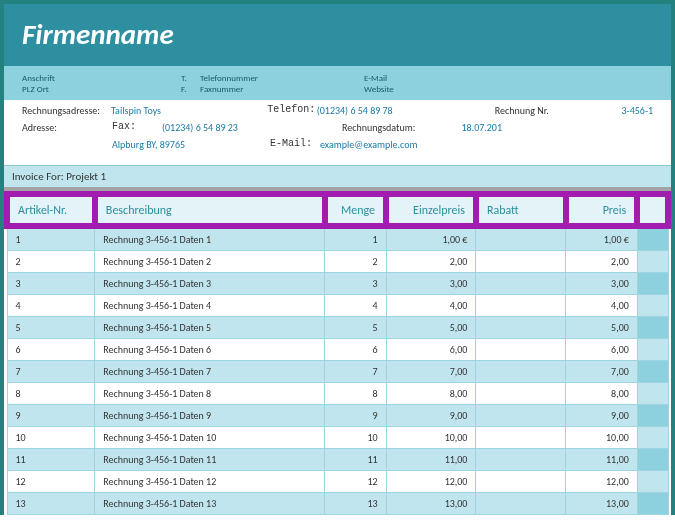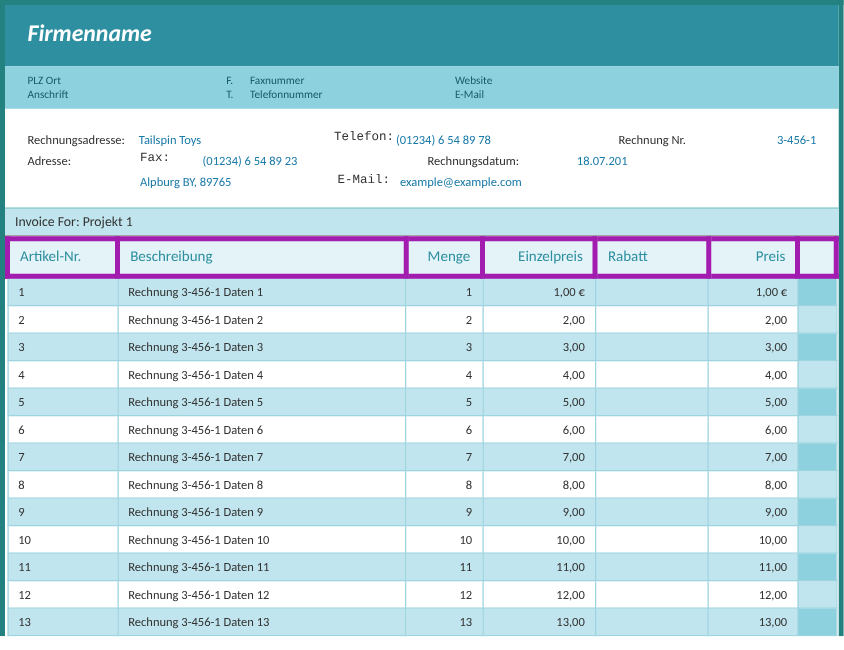--- a/index.html
+++ b/index.html
@@ -1,36 +1,36 @@
 <!DOCTYPE html>
 <html><head>
 <meta charset="utf-8">
 <style>
   * { box-sizing: border-box; margin: 0; padding: 0; }
   body { font-family: Calibri, Arial, sans-serif; background: #fff; width: 675px; }
   .wrap { border: 4px solid #23817f; border-bottom: none; }
   .header { background: #2b8a9e; background: linear-gradient(#2d8fa0, #2d8fa0); padding: 12px 18px 14px; }
-  .header h1 { color: #fff; font-size: 19px; font-weight: bold; font-style: italic; }
+  .header h1 { color: #fff; font-size: 29px; font-weight: bold; font-style: italic; }
   .contact-bar { background: #8dd0de; font-size: 9px; color: #1a5a6a; padding: 6px 18px; }
   .contact-row { display: flex; gap: 4px; }
   .contact-row span { display: inline-block; }
   .lbl-a { width: 155px; }
   .lbl-t { width: 15px; }
   .lbl-tv { width: 160px; }
-  .info { padding: 18px 18px 10px; font-size: 10px; color: #333; }
+  .info { padding: 4px 18px 10px; font-size: 10px; color: #333; }
   .info-row { display: flex; margin-bottom: 4px; }
   .il1 { width: 90px; }
   .iv1 { width: 158px; color: #1a7aa8; }
   .il2 { width: 50px; font-family: Liberation Mono, monospace; }
   .iv2 { width: 180px; color: #1a7aa8; }
   .il3 { width: 100px; }
   .iv3 { width: 60px; text-align: right; color: #1a7aa8; }
-  .invoice-for { background: #c1e5ee; padding: 4px 8px; font-size: 11px; color: #333; border-top: 1px solid #8cc; border-bottom: 1px solid #a3a3a3; }
+  .invoice-for { background: #c1e5ee; padding: 4px 8px; font-size: 11px; color: #333; border-top: 1px solid #8cc; border-bottom: 4px solid #a3a3a3; }
   table { width: 100%; border-collapse: collapse; font-size: 10px; }
-  thead th { background: #e4f3f7; color: #2d8fa0; font-weight: normal; font-size: 12px; padding: 6px 8px; border: 4px solid #a21caf; text-align: left; }
+  thead th { background: #e4f3f7; color: #2d8fa0; font-weight: normal; font-size: 12px; padding: 6px 8px; border: 6px solid #a21caf; text-align: left; }
   thead th.r { text-align: right; }
   tbody td { padding: 4px 8px; border: 1px solid #9cd4df; color: #333; }
   tbody tr:nth-child(odd) td { background: #c1e5ee; }
   tbody tr:nth-child(even) td { background: #fff; }
   tbody td.r { text-align: right; }
   .c-num { width: 86px; }
   .c-desc { width: 225px; }
   .c-qty { width: 60px; }
   .c-ep { width: 88px; }
   .c-rab { width: 88px; }
@@ -43,30 +43,30 @@
 <body>
 
 <div class="wrap">
 
   <div class="header">
     <h1>Firmenname</h1>
   </div>
 
   <div class="contact-bar">
     <div class="contact-row">
+      <span class="lbl-a">Anschrift</span>
+      <span class="lbl-t">T.</span>
+      <span class="lbl-tv">Telefonnummer</span>
+      <span>E-Mail</span>
+    </div>
+    <div class="contact-row">
       <span class="lbl-a">PLZ Ort</span>
       <span class="lbl-t">F.</span>
       <span class="lbl-tv">Faxnummer</span>
       <span>Website</span>
-    </div>
-    <div class="contact-row">
-      <span class="lbl-a">Anschrift</span>
-      <span class="lbl-t">T.</span>
-      <span class="lbl-tv">Telefonnummer</span>
-      <span>E-Mail</span>
     </div>
   </div>
 
   <div class="info">
     <div class="info-row">
       <span class="il1">Rechnungsadresse:</span>
       <span class="iv1">Tailspin Toys</span>
       <span class="il2">Telefon:</span>
       <span class="iv2">(01234) 6 54 89 78</span>
       <span class="il3">Rechnung Nr.</span>

